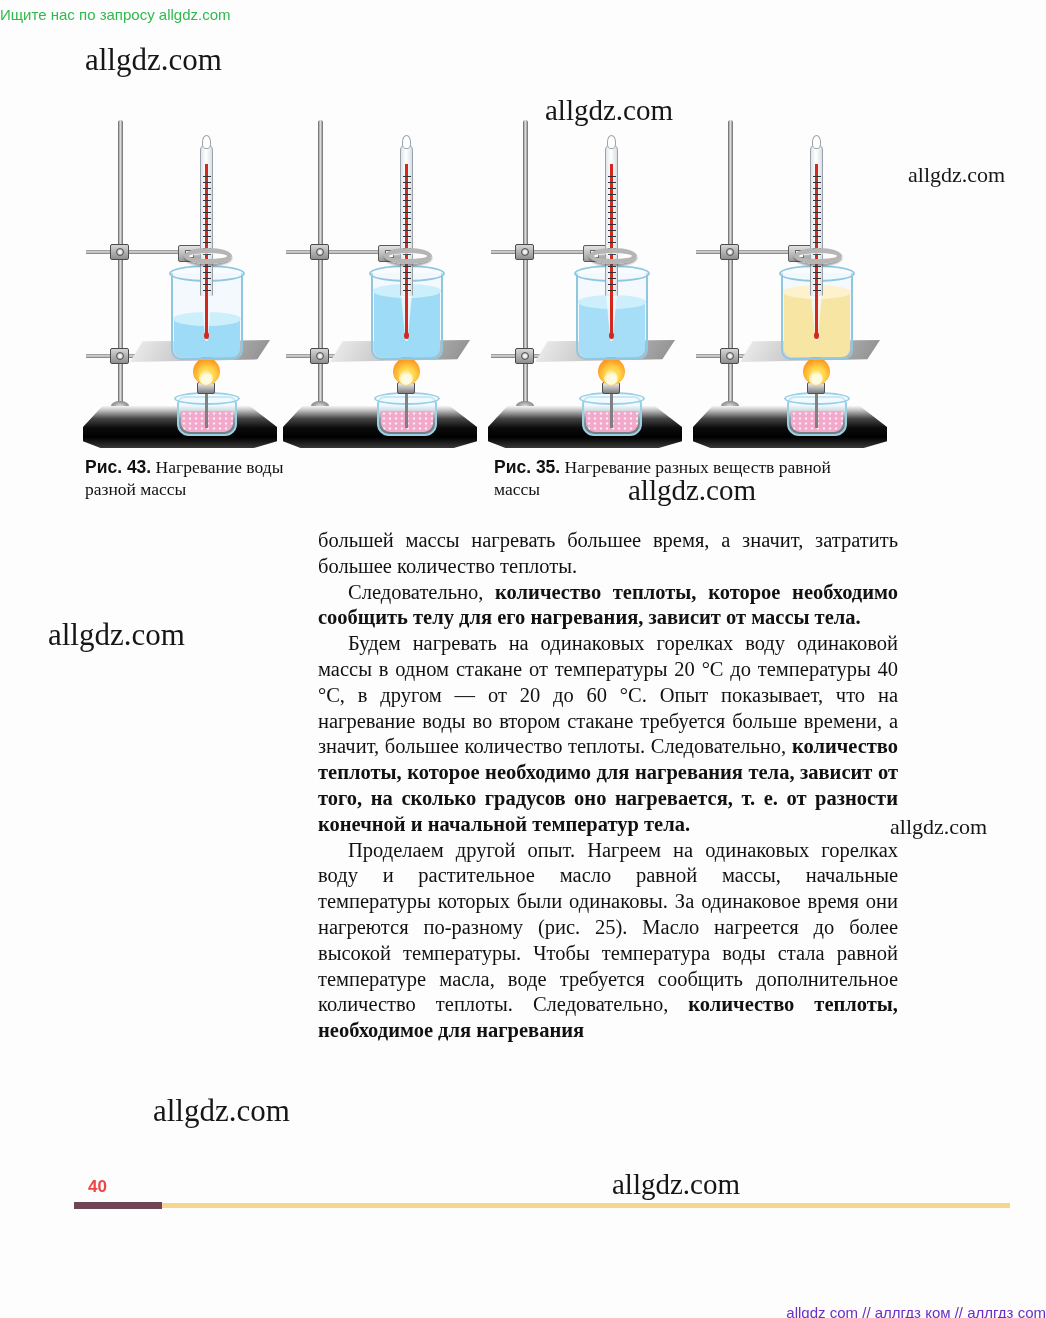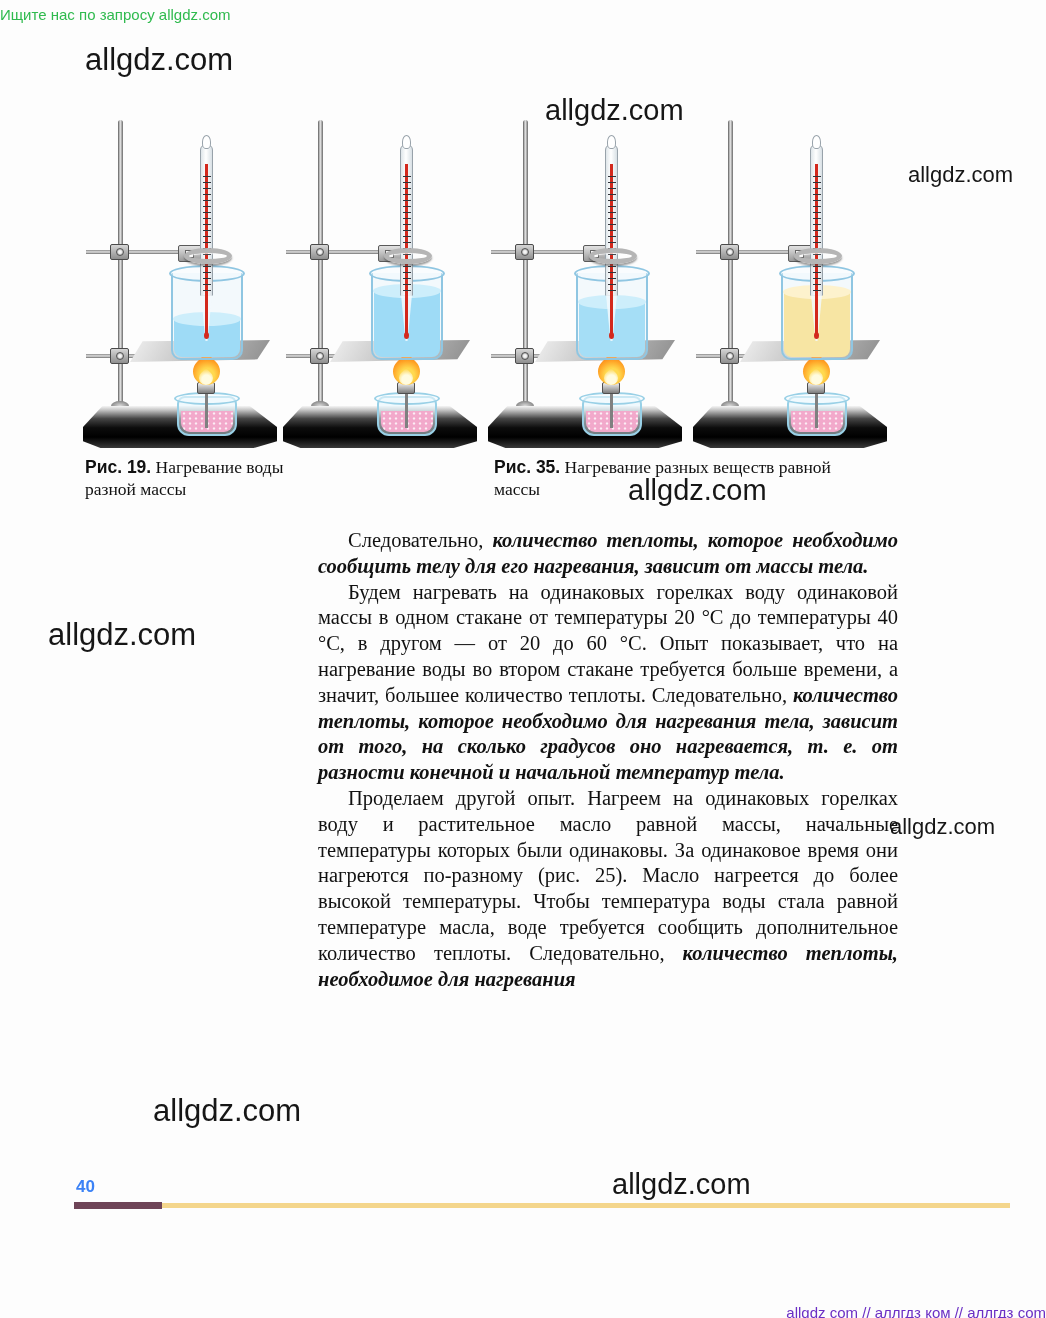--- a/index.html
+++ b/index.html
@@ -2,21 +2,21 @@
 <html><head>
 <meta charset="utf-8">
 <style>
   html,body{margin:0;padding:0;}
   body{width:1046px;height:1318px;position:relative;background:#fdfdfd;overflow:hidden;
        font-family:"Liberation Serif","DejaVu Serif",serif;color:#111;}
 
   
   .banner{position:absolute;top:6px;left:0;width:100%;
           color:#2fba4e;font:15px "Liberation Sans",sans-serif;}
-  .wm{position:absolute;color:#161616;font-family:Liberation Sans, sans-serif;white-space:nowrap;}
+  .wm{position:absolute;color:#161616;font-family:Liberation Serif, serif;white-space:nowrap;}
   .wm-a{left:85px;top:42px;font-size:31px;}
   .wm-b{left:545px;top:94px;font-size:29px;}
   .wm-c{left:908px;top:162px;font-size:22px;}
   .wm-d{left:628px;top:474px;font-size:29px;}
   .wm-e{left:48px;top:617px;font-size:31px;}
   .wm-f{left:890px;top:814px;font-size:22px;}
   .wm-g{left:153px;top:1093px;font-size:31px;}
   .wm-h{left:612px;top:1168px;font-size:29px;}
   .footer{position:absolute;top:1304px;left:0;width:100%;text-align:right;
           color:#6b2fc4;font:15px "Liberation Sans",sans-serif;}
@@ -25,24 +25,24 @@
   .caption{position:absolute;top:456px;font-size:17.5px;line-height:22px;}
   .caption .lbl{font-family:"Liberation Sans",sans-serif;font-weight:700;}
   #cap24{left:85px;width:250px;}
   #cap25{left:494px;width:360px;}
 
   
   .bodytext{position:absolute;left:318px;top:528px;width:580px;
             font-size:20.5px;line-height:25.8px;text-align:justify;}
   .bodytext p{margin:0;}
   .bodytext p.ind{text-indent:30px;}
-  .em{font-style:italic;font-weight:700;}
-
-  
-  .pagenum{position:absolute;left:76px;top:1177px;font:700 17px "Liberation Sans",sans-serif;color:#3b82f6;}
+  .em{font-weight:700;}
+
+  
+  .pagenum{position:absolute;left:88px;top:1177px;font:700 17px "Liberation Sans",sans-serif;color:#ef4444;}
   .rule-dark{position:absolute;left:74px;top:1202px;width:88px;height:7px;background:#6e4457;}
   .rule-gold{position:absolute;left:162px;top:1203px;width:848px;height:5px;background:#f4d68c;}
 
   
   .figures-row{position:absolute;left:0;top:0;width:100%;height:460px;}
   .apparatus{position:absolute;top:118px;width:196px;height:334px;}
   .apparatus div{position:absolute;box-sizing:border-box;}
   .rod{left:35px;top:2px;width:5px;height:292px;border-radius:3px;
        background:linear-gradient(90deg,#5a5a5a,#e8e8e8 45%,#6a6a6a);}
   .rod-foot{left:28px;top:283px;width:18px;height:10px;border-radius:50%;
@@ -260,29 +260,32 @@
     <div class="thermo-knob"></div>
     <div class="thermo-tip"></div>
     <div class="thermo-red"></div>
     <div class="thermo-ticks"></div>
     <div class="thermo-bulb"></div>
     <div class="ring"></div>
   </div>
   </div>
 
 <div class="caption" id="cap24">
-  <span class="lbl">Рис. 19.</span>
+  <span class="lbl">Рис. 43.</span>
   <span class="txt">Нагревание воды разной массы</span>
 </div>
 <div class="caption" id="cap25">
   <span class="lbl">Рис. 35.</span>
   <span class="txt">Нагревание разных веществ равной массы</span>
 </div>
 
 <div class="bodytext">
+  <p>
+    <span>большей массы нагревать большее время, а значит, затратить большее количество теплоты.</span>
+  </p>
   <p class="ind">
     <span>Следовательно, </span><span class="em">количество теплоты, которое необходимо сообщить телу для его нагревания, зависит от массы тела.</span>
   </p>
   <p class="ind">
     <span>Будем нагревать на одинаковых горелках воду одинаковой массы в одном стакане от температуры 20 °C до температуры 40 °C, в другом — от 20 до 60 °C. Опыт показывает, что на нагревание воды во втором стакане требуется больше времени, а значит, большее количество теплоты. Следовательно, </span><span class="em">количество теплоты, которое необходимо для нагревания тела, зависит от того, на сколько градусов оно нагревается, т. е. от разности конечной и начальной температур тела.</span>
   </p>
   <p class="ind">
     <span>Проделаем другой опыт. Нагреем на одинаковых горелках воду и растительное масло равной массы, начальные температуры которых были одинаковы. За одинаковое время они нагреются по-разному (рис. 25). Масло нагреется до более высокой температуры. Чтобы температура воды стала равной температуре масла, воде требуется сообщить дополнительное количество теплоты. Следовательно, </span><span class="em">количество теплоты, необходимое для нагревания</span>
   </p>
 </div>

